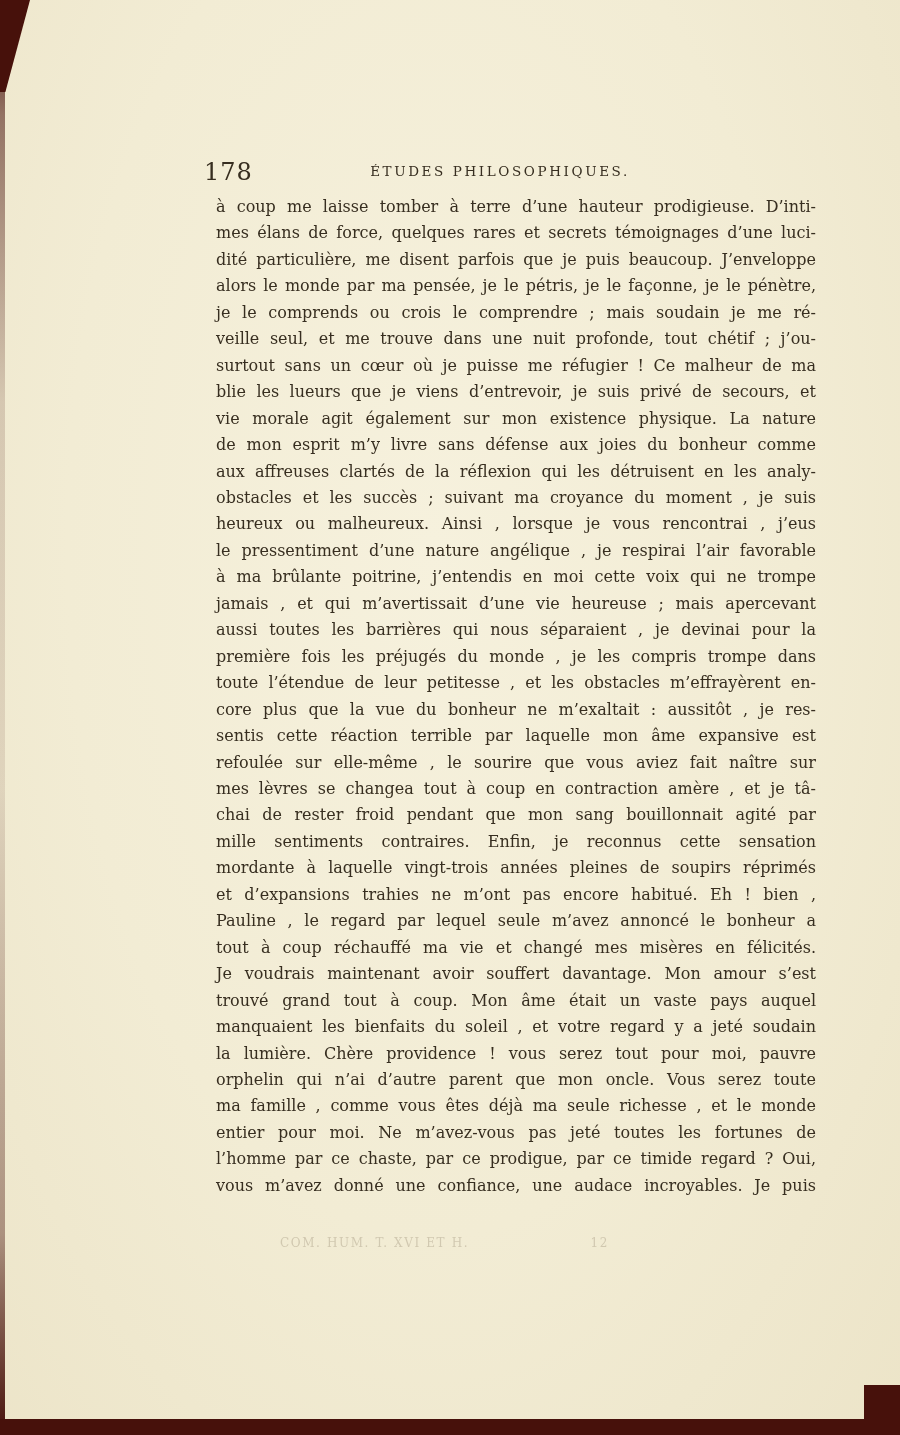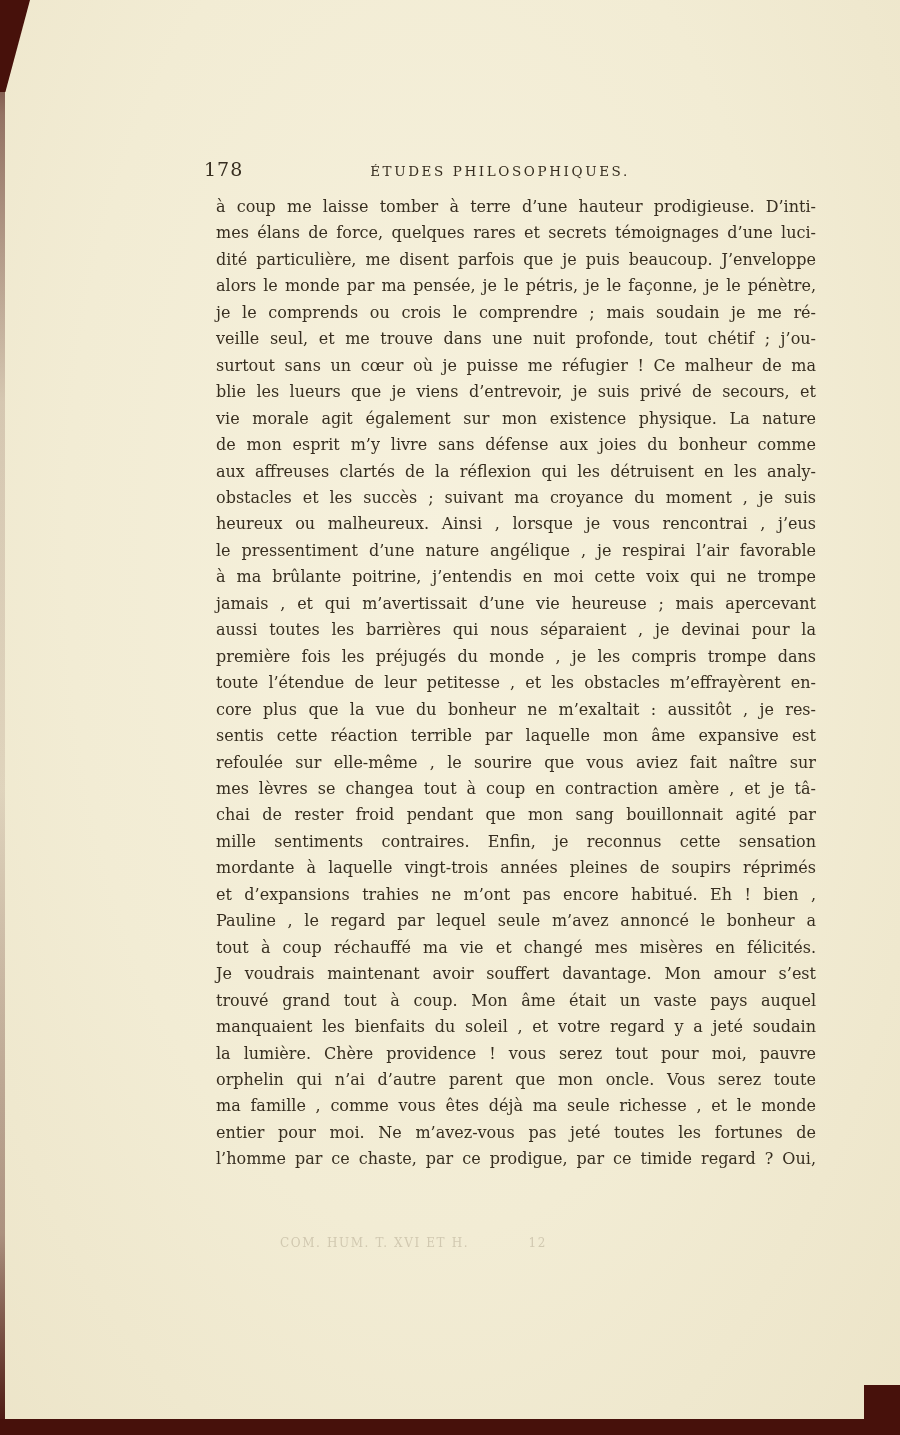--- a/index.html
+++ b/index.html
@@ -21,21 +21,21 @@
       background:linear-gradient(to bottom,
         #47110b 0%, rgba(71,17,11,0.55) 8%, rgba(71,17,11,0.16) 28%,
         rgba(71,17,11,0.10) 55%, rgba(71,17,11,0.40) 86%, #47110b 100%); }
   .edge-bottom { bottom:0; left:0; width:100%; height:16px; }
   .edge-bottom-right { bottom:0; right:0; width:36px; height:50px; }
 
   
   .page-header { position:absolute; top:156px; left:200px; width:600px; height:34px; }
   .page-number {
     position:absolute; left:4px; top:2px;
-    font-size:19px; letter-spacing:1px;
+    font-size:24px; letter-spacing:1px;
   }
   .running-title {
     position:absolute; left:0; right:0; top:7px;
     text-align:center;
     font-size:13.5px; font-weight:normal; letter-spacing:2.6px;
   }
 
   
   .body-text { position:absolute; top:194px; left:216px; width:600px; }
   .body-text .line {
@@ -46,21 +46,21 @@
     word-spacing:0.4px;
   }
 
   
   .printer-signature {
     position:absolute; top:1236px; left:200px; width:600px;
     font-size:12px; letter-spacing:1.6px;
     color:rgba(112,94,70,0.25);
   }
   .printer-signature .sig-text { margin-left:80px; }
-  .printer-signature .sig-num  { margin-left:54px; }
+  .printer-signature .sig-num  { margin-left:116px; }
 </style>
 </head>
 <body>
 
 <div class="scan">
 
   <div class="edge edge-top-left"></div>
   <div class="edge edge-left"></div>
   <div class="edge edge-bottom"></div>
   <div class="edge edge-bottom-right"></div>
@@ -101,20 +101,21 @@
       <div class="line">Pauline , le regard par lequel seule m’avez annoncé le bonheur a</div>
       <div class="line">tout à coup réchauffé ma vie et changé mes misères en félicités.</div>
       <div class="line">Je voudrais maintenant avoir souffert davantage. Mon amour s’est</div>
       <div class="line">trouvé grand tout à coup. Mon âme était un vaste pays auquel</div>
       <div class="line">manquaient les bienfaits du soleil , et votre regard y a jeté soudain</div>
       <div class="line">la lumière. Chère providence ! vous serez tout pour moi, pauvre</div>
       <div class="line">orphelin qui n’ai d’autre parent que mon oncle. Vous serez toute</div>
       <div class="line">ma famille , comme vous êtes déjà ma seule richesse , et le monde</div>
       <div class="line">entier pour moi. Ne m’avez-vous pas jeté toutes les fortunes de</div>
       <div class="line">l’homme par ce chaste, par ce prodigue, par ce timide regard ? Oui,</div>
+      <div class="line">vous m’avez donné une confiance, une audace incroyables. Je puis</div>
     </div>
 
   <div class="printer-signature">
     <span class="sig-text">COM. HUM. T. XVI ET H.</span>
     <span class="sig-num">12</span>
   </div>
 
 </div>
 
 </body></html>

